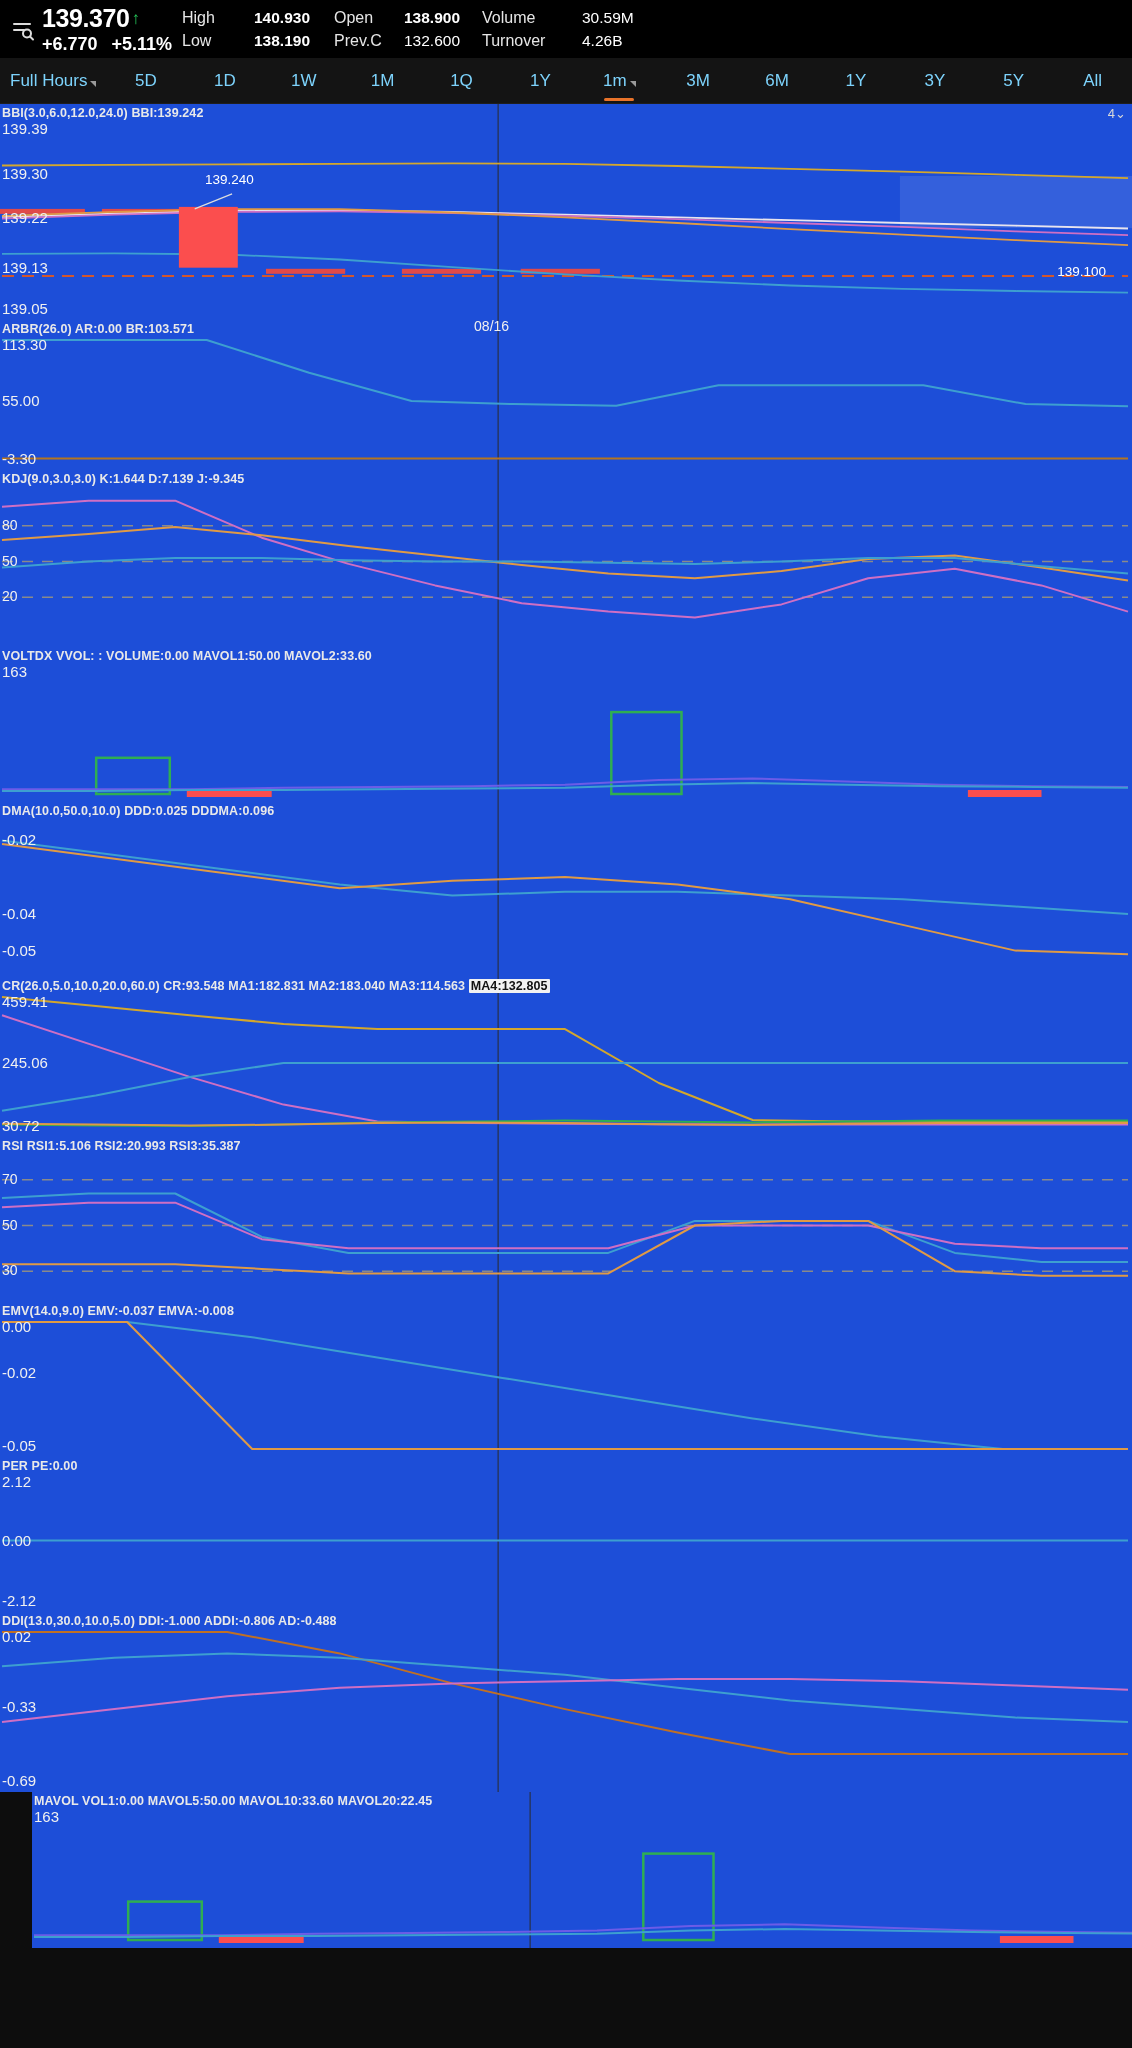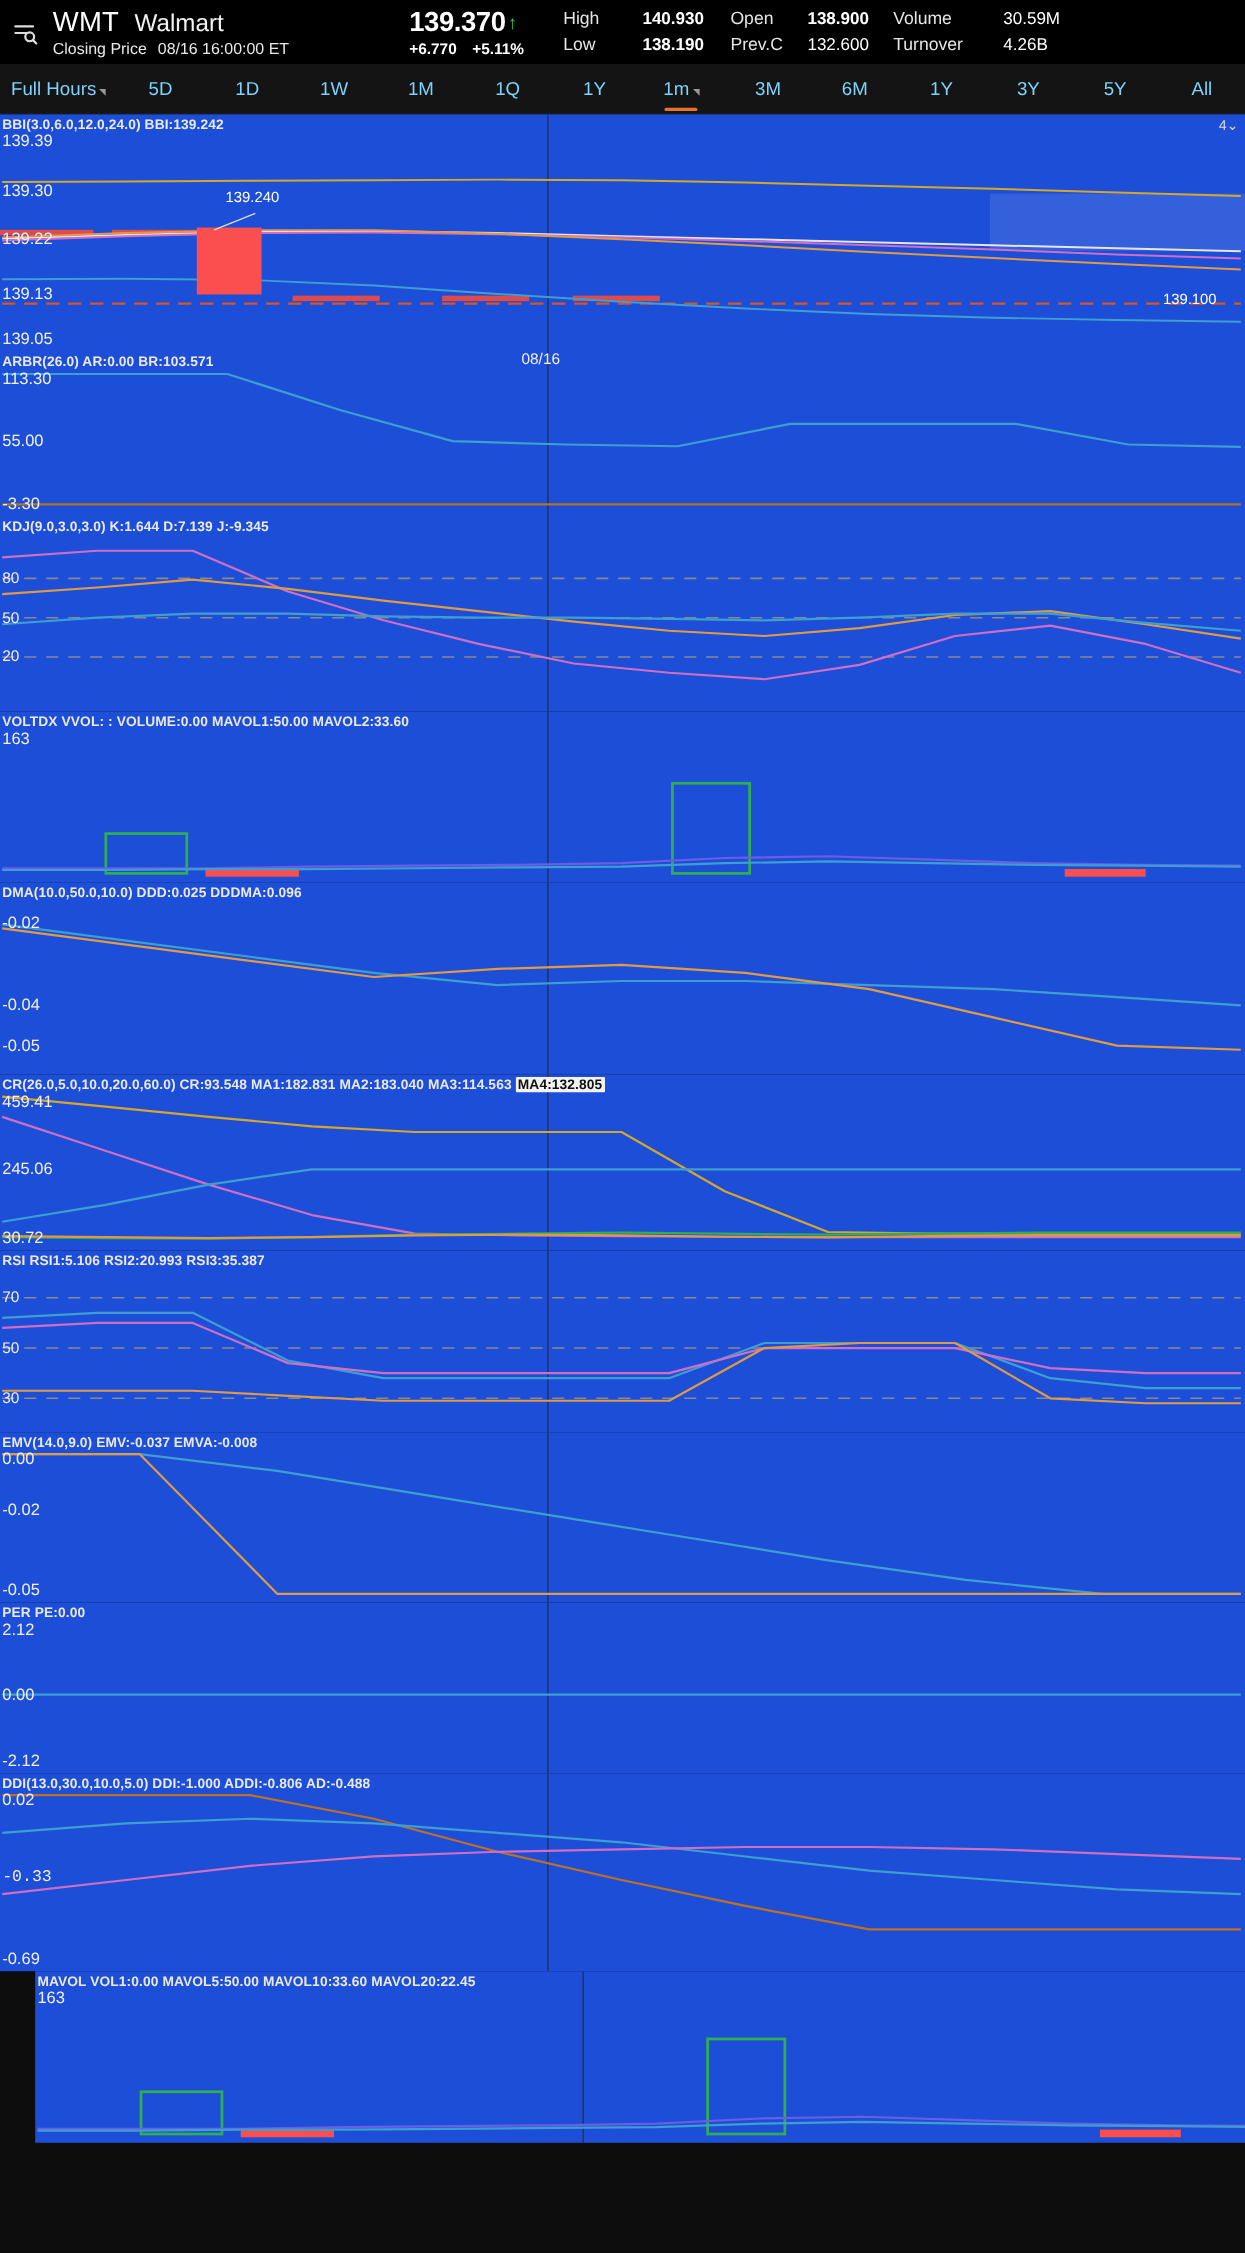--- a/index.html
+++ b/index.html
@@ -25,21 +25,21 @@
   .sym-ticker { font-size: 25px; font-weight: 400; letter-spacing: .2px; }
   .sym-name { font-size: 22px; font-weight: 400; color: #f2f2f2; }
   .sym-line2 { display: flex; align-items: baseline; gap: 10px; margin-top: 2px; }
   .sym-sub { font-size: 14.5px; color: #e8e8e8; }
 
   .price-block { width: 140px; flex: 0 0 140px; text-align: left; }
   .price-row1 { display: flex; align-items: center; gap: 2px; }
   .price-main { font-size: 25px; font-weight: 700; letter-spacing: -.4px; }
   .arrow-up { color: #25c75a; font-size: 17px; line-height: 1; }
   .price-row2 { display: flex; align-items: baseline; gap: 14px; margin-top: 1px; }
-  .chg, .chgpct { font-size: 14px; font-weight: 700; }
+  .chg, .chgpct { font-size: 18px; font-weight: 700; }
 
   .stat-grp { display: flex; flex-direction: column; justify-content: center; gap: 5px; }
   .stat-row { display: flex; align-items: baseline; }
   .stat-lbl { font-size: 16px; color: #e6e6e6; }
   .stat-val { font-size: 15.5px; font-weight: 700; color: #fff; }
   .stat-val.plain { font-weight: 400; }
   .g1 { width: 152px; flex: 0 0 152px; }
   .g1 .stat-lbl { width: 72px; }
   .g2 { width: 148px; flex: 0 0 148px; }
   .g2 .stat-lbl { width: 70px; }
@@ -101,30 +101,20 @@
 
     <div class="menu-icon">
       <svg width="26" height="26" viewBox="0 0 26 26" aria-hidden="true">
         <path class="hamburger-line" d="M4 8 H20"></path>
         <path class="hamburger-line" d="M4 14 H14"></path>
         <circle cx="17" cy="17.5" r="4" fill="none" stroke="#ddd" stroke-width="2"></circle>
         <path class="hamburger-line" d="M20 20.5 L23 23.5"></path>
       </svg>
     </div>
 
-    <div class="sym-block">
-      <div class="sym-line1">
-        <span class="sym-ticker">WMT</span>
-        <span class="sym-name">Walmart</span>
-      </div>
-      <div class="sym-line2">
-        <span class="sym-sub">Closing Price</span>
-        <span class="sym-sub">08/16 16:00:00 ET</span>
-      </div>
-    </div>
 
     <div class="price-block">
       <div class="price-row1">
         <span class="price-main">139.370</span>
         <span class="arrow-up">↑</span>
       </div>
       <div class="price-row2">
         <span class="chg">+6.770</span>
         <span class="chgpct">+5.11%</span>
       </div>
@@ -344,21 +334,21 @@
       </div>
       <div class="panel" style="height: 180px; padding-left: 40px;">
         <div class="panel-hdr">DDI(13.0,30.0,10.0,5.0)  DDI:-1.000  ADDI:-0.806  AD:-0.488</div>
         <svg class="plot" viewBox="0 0 1132 180" preserveAspectRatio="none">
           <line x1="498.1" x2="498.1" y1="0" y2="180" class="vgrid"></line>
           <polyline points="2.0,20.0 114.6,20.0 227.2,20.0 339.8,41.4 452.4,71.4 565.0,97.1 677.6,120.6 790.2,142.0 902.8,142.0 1015.4,142.0 1128.0,142.0" fill="none" stroke="#c07024" stroke-width="2" stroke-linejoin="round"></polyline>
           <polyline points="2.0,54.3 114.6,45.7 227.2,41.4 339.8,45.7 452.4,54.3 565.0,62.8 677.6,75.7 790.2,88.5 902.8,97.1 1015.4,105.6 1128.0,109.9" fill="none" stroke="#3d9fd0" stroke-width="2" stroke-linejoin="round"></polyline>
           <polyline points="2.0,109.9 114.6,97.1 227.2,84.2 339.8,75.7 452.4,71.4 565.0,69.2 677.6,67.1 790.2,67.1 902.8,69.2 1015.4,73.5 1128.0,77.8" fill="none" stroke="#cf6fc4" stroke-width="2" stroke-linejoin="round"></polyline>
         </svg>
         <div class="ylab" style="top: 16px;">0.02</div>
-        <div class="ylab" style="top: 85.9296px; font-family: Liberation Mono, monospace;">-0.33</div>
+        <div class="ylab" style="top: 85.9296px;">-0.33</div>
         <div class="ylab" style="top: 160px;">-0.69</div>
       </div>
       <div class="panel" style="height: 156px; margin-left: 32px;">
         <div class="panel-hdr">MAVOL  VOL1:0.00  MAVOL5:50.00  MAVOL10:33.60  MAVOL20:22.45</div>
         <svg class="plot" viewBox="0 0 1132 156" preserveAspectRatio="none">
           <line x1="498.1" x2="498.1" y1="0" y2="156" class="vgrid"></line>
           <rect x="96.2" width="73.6" y="109.6" height="38.4" fill="none" stroke="#2fae52" stroke-width="2.5"></rect>
           <rect x="611.3" width="70.2" y="61.6" height="86.4" fill="none" stroke="#2fae52" stroke-width="2.5"></rect>
           <rect x="186.8" width="84.9" y="144.0" height="7" fill="#fb4e4e"></rect>
           <rect x="967.9" width="73.6" y="144.0" height="7" fill="#fb4e4e"></rect>

